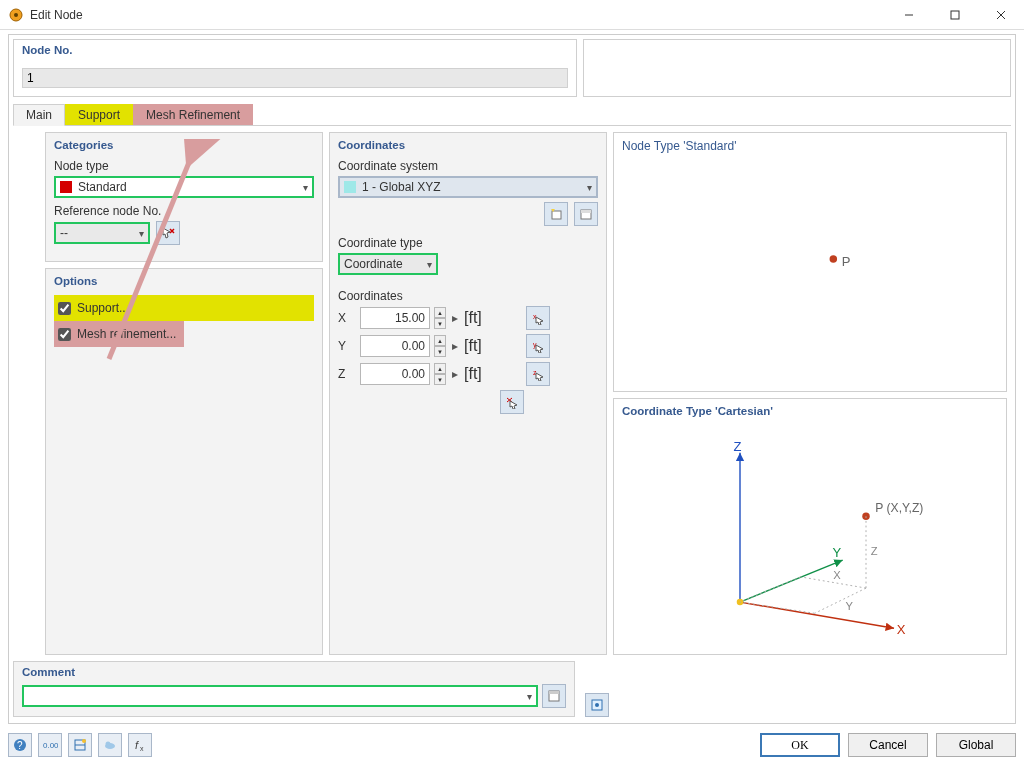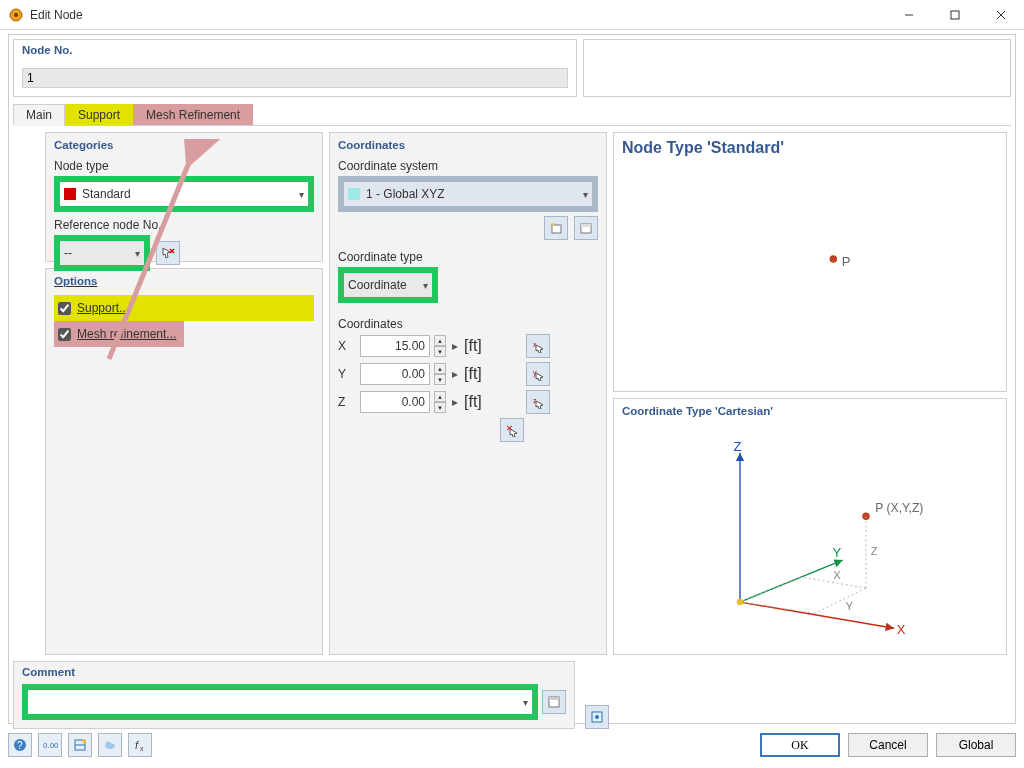--- a/index.html
+++ b/index.html
@@ -30,21 +30,21 @@
 .body-row { display: flex; gap: 6px; padding: 0 4px; border-top: 1px solid #cfcfcf; margin: 0 4px; }
 .col { display: flex; flex-direction: column; gap: 6px; padding-top: 6px; }
 .col.left { flex: 0 0 278px; margin-left: 28px; }
 .col.mid { flex: 0 0 278px; }
 .col.right { flex: 1; }
 
 .panel { border: 1px solid #cfcfcf; background: #f3f3f3; padding: 6px 8px 10px 8px; }
 .panel .hdr { color: #36598f; font-weight: 600; font-size: 11.5px; margin-bottom: 8px; }
 .label { font-size: 12px; color: #333; margin: 6px 0 3px 0; }
 
-.combo { display: flex; align-items: center; width: 100%; height: 22px; background: #fff; border: 6px solid #22c55e; padding: 12px 4px; font-size: 12px; position: relative; }
+.combo { display: flex; align-items: center; width: 100%; height: 22px; background: #fff; border: 2px solid #22c55e; padding: 0 4px; font-size: 12px; position: relative; }
 .combo .swatch { width: 12px; height: 12px; margin-right: 6px; }
 .combo .txt { flex: 1; }
 .combo .chev { font-size: 10px; color: #555; }
 .combo.grey { background: #dfe6ee; border-color: #a9b7c9; }
 .combo.grey2 { background: #e9e9e9; }
 .combo.small { width: 96px; }
 .combo.csmall { width: 100px; }
 
 .row { display: flex; align-items: center; gap: 6px; }
 .iconbtn { width: 24px; height: 24px; border: 1px solid #a9b7c9; background: #dce7f2; display: flex; align-items: center; justify-content: center; font-size: 11px; cursor: default; }
@@ -57,21 +57,21 @@
 
 .coord-row { display: flex; align-items: center; gap: 4px; margin-bottom: 4px; }
 .coord-row .lbl { width: 18px; }
 .numbox { width: 70px; height: 22px; border: 1px solid #b7b7b7; background: #fff; text-align: right; padding: 0 4px; display: flex; align-items: center; justify-content: flex-end; font-size: 12px; }
 .stepper { width: 12px; height: 22px; display: flex; flex-direction: column; }
 .stepper div { flex: 1; border: 1px solid #b7b7b7; font-size: 6px; display: flex; align-items: center; justify-content: center; background: #f0f0f0;}
 .arrow-lr { width: 10px; font-size: 12px; color: #555; text-align: center; }
 .unit { width: 24px; font-size: 16px; }
 
 .preview-panel { border: 1px solid #cfcfcf; background: #fff; height: 260px; position: relative; }
-.preview-panel .hdr { color: #36598f; font-weight: 700; font-size: 16px; padding: 6px 8px; }
+.preview-panel .hdr { color: #36598f; font-weight: 400; font-size: 12px; padding: 6px 8px; }
 .preview-panel svg { position: absolute; inset: 0; }
 
 .cart-panel { border: 1px solid #cfcfcf; background: #fff; flex: 1; position: relative; }
 .cart-panel .hdr { color: #36598f; font-weight: 600; font-size: 11.5px; padding: 6px 8px; }
 
 
 .comment-area { margin: 6px 4px 4px 4px; display: flex; gap: 6px; }
 .comment-panel { flex: 0 0 562px; border: 1px solid #cfcfcf; background: #f3f3f3; padding: 4px 8px 8px 8px; }
 .comment-combo { display: flex; align-items: center; }
 .comment-combo .combo { flex: 1; }
@@ -149,21 +149,21 @@
           </div>
           <div class="iconbtn">
             <svg viewBox="0 0 14 14">
                 <path d="M2 2 L9 6 L6 7 L7 11 L5 12 L4 8 L2 9 Z" fill="#fff" stroke="#555"></path>
                 <line x1="9" y1="3" x2="13" y2="7" stroke="#c00" stroke-width="1.5"></line>
                 <line x1="13" y1="3" x2="9" y2="7" stroke="#c00" stroke-width="1.5"></line>
               </svg>
           </div>
         </div>
       </div>
-      <div class="panel" style="flex:1;text-decoration:underline;">
+      <div class="panel" style="flex:1;">
         <div class="hdr">Options</div>
         <div class="chk yellow">
           <input type="checkbox" checked="" style="">
           <span>Support...</span>
         </div>
         <div class="chk red" style="width:130px;">
           <input type="checkbox" checked="" style="">
           <span>Mesh refinement...</span>
         </div>
       </div>

